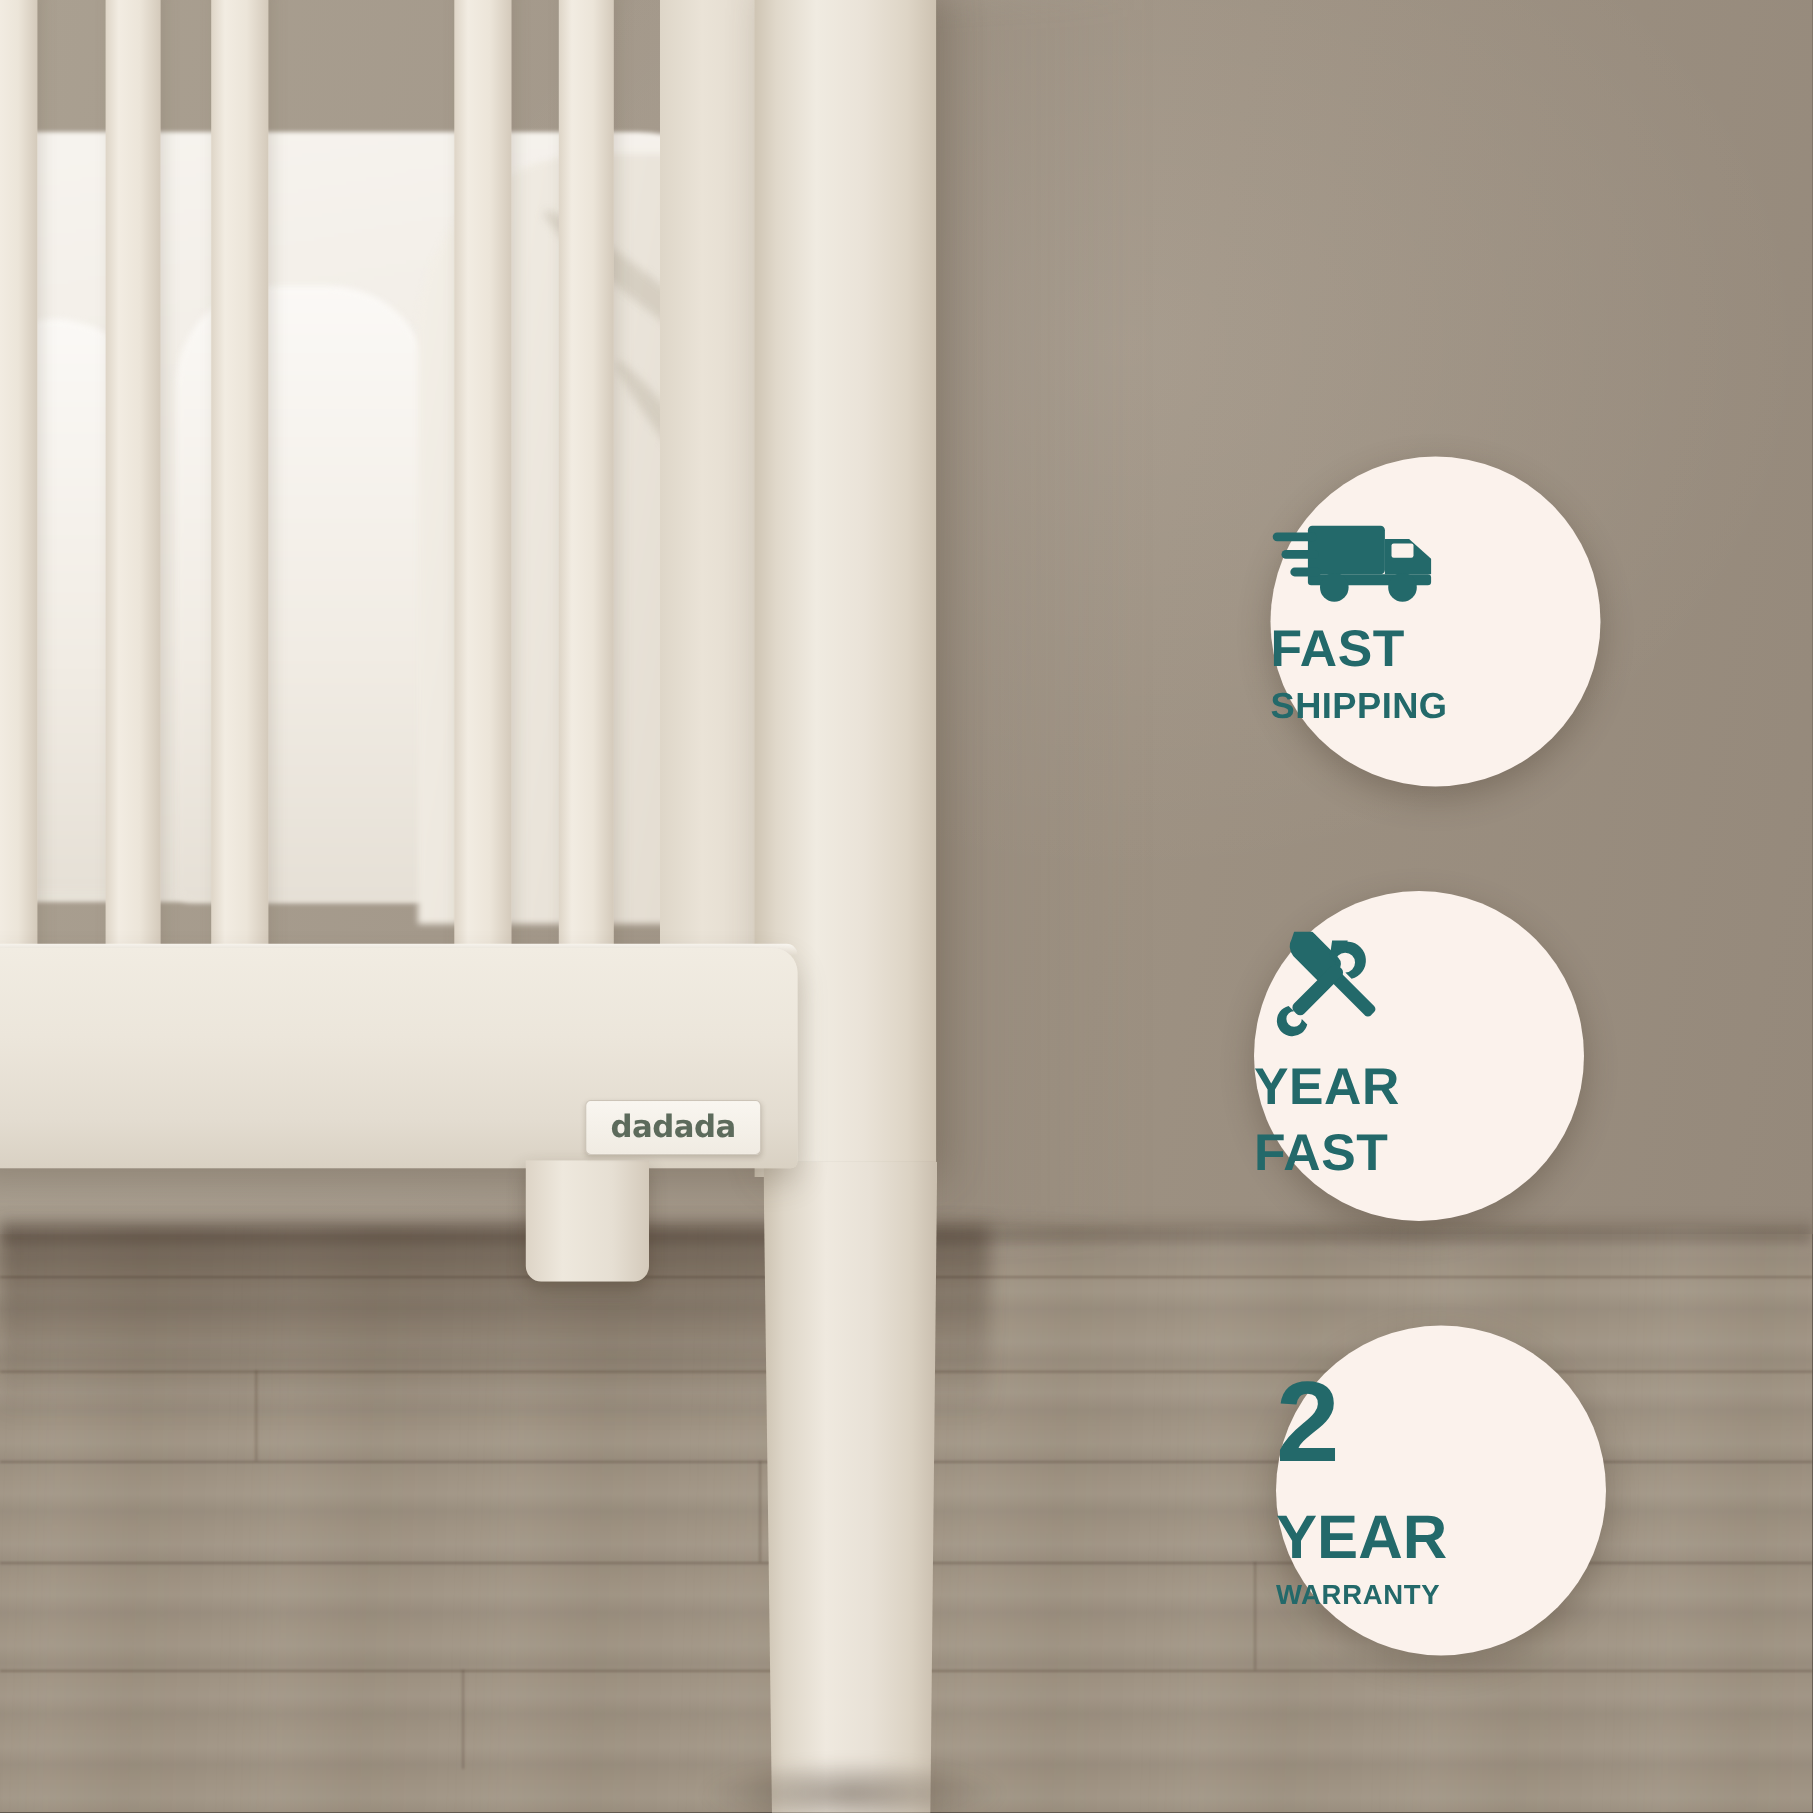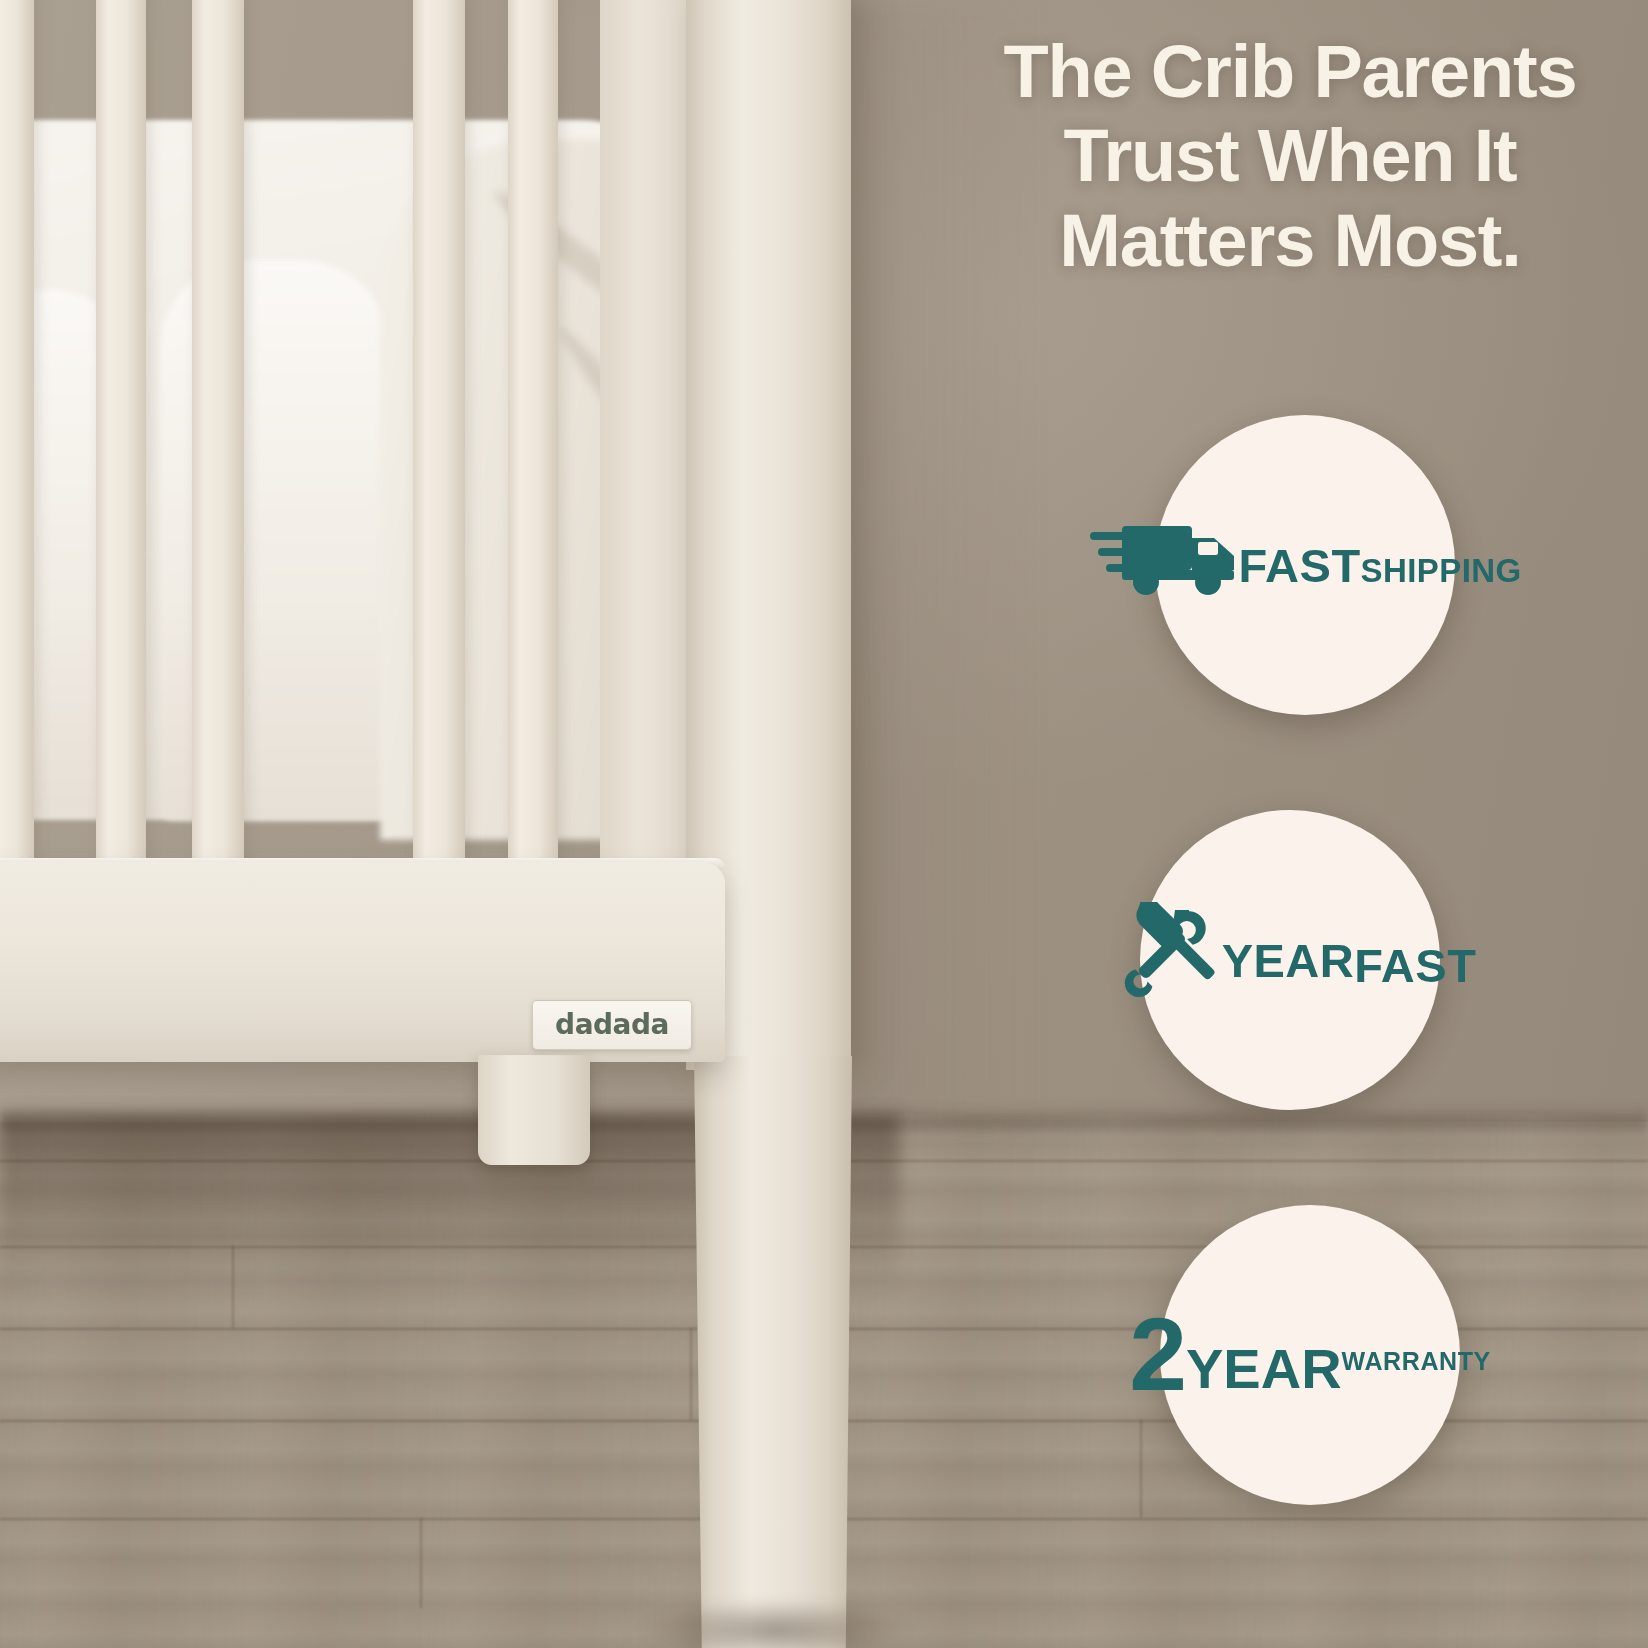--- a/index.html
+++ b/index.html
@@ -248,22 +248,22 @@
 
   
   .badge {
     position: absolute;
     width: 300px;
     height: 300px;
     border-radius: 50%;
     background: #fbf2ec;
     box-shadow: 0 10px 30px rgba(60,45,32,0.30);
     display: flex;
-    flex-direction: row;
-    align-items: center;
+    flex-direction: column;
+    align-items: flex-start;
     justify-content: center;
     color: #23696a;
   }
   #badge-0 { left: 1155px; top: 415px; }
   #badge-1 { left: 1140px; top: 810px; }
   #badge-2 { left: 1160px; top: 1205px; }
 
   .badge-icon { display: block; margin-bottom: 4px; }
   .badge-line-1 {
     font-size: 47px;
@@ -341,25 +341,20 @@
 
     <div class="rail-top-edge"></div>
     <div class="rail"></div>
     <div class="foot"></div>
 
     <div class="logo-plate">
       <span>dadada</span>
     </div>
   </div>
 
-  <div class="headline">
-    <div>The Crib Parents</div>
-    <div>Trust When It</div>
-    <div>Matters Most.</div>
-  </div>
 
   <div class="badge" id="badge-0">
     <span class="badge-icon">
       <svg width="150" height="86" viewBox="0 0 150 86" fill="#23696a">
         <rect x="34" y="8" width="70" height="44" rx="4"></rect>
         <path d="M104 20 h22 l20 18 v14 h-42 z"></path>
         <rect x="110" y="24" width="20" height="13" rx="2" fill="#fbf2ec"></rect>
         <rect x="34" y="52" width="112" height="10" rx="3"></rect>
         <circle cx="58" cy="64" r="13"></circle>
         <circle cx="120" cy="64" r="13"></circle>

